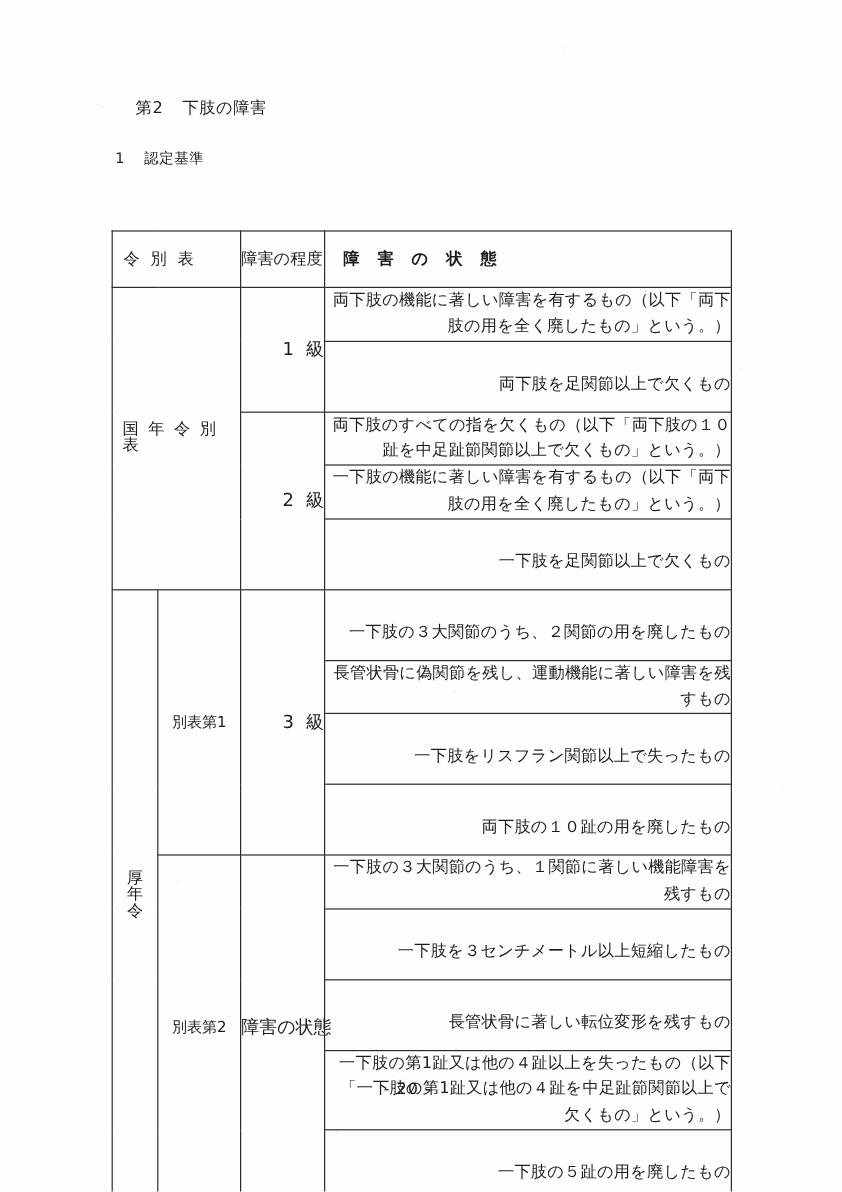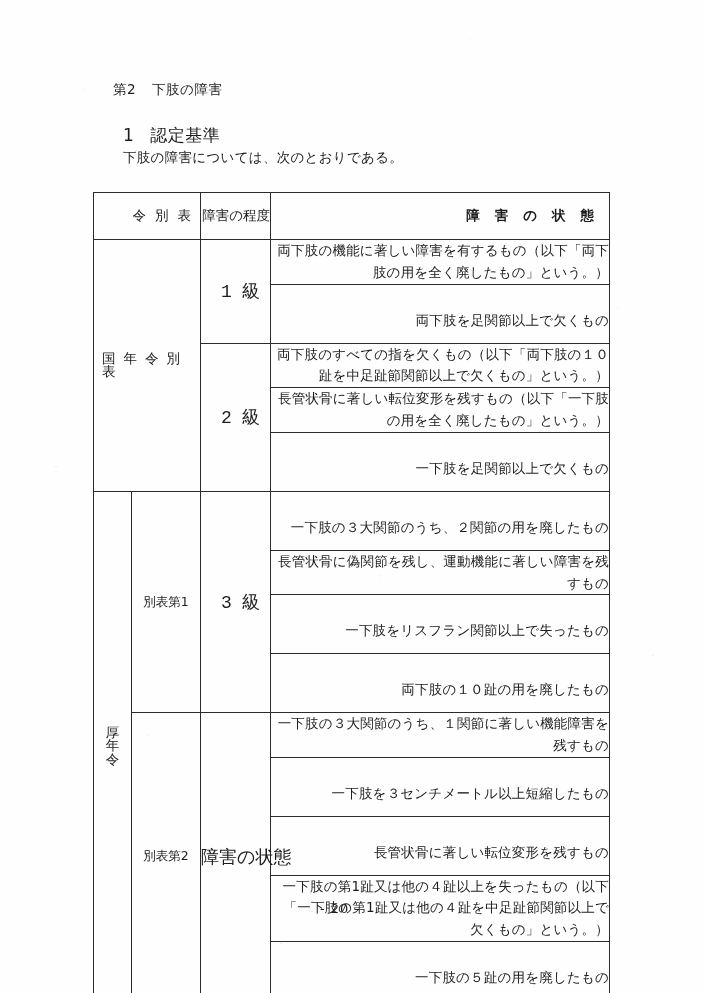--- a/index.html
+++ b/index.html
@@ -52,24 +52,23 @@
     font-size: 13.5px;
     letter-spacing: .5px;
     white-space: nowrap;
   }
   .heading-1 .num { margin-right: 16px; }
 
   .heading-2 {
     position: absolute;
     left: 96px;
     top: 124px;
-    font-size: 17px;
+    font-size: 12px;
     letter-spacing: .5px;
     white-space: nowrap;
-    margin-left: 27px;
   }
   .heading-2 .num { margin-right: 16px; }
 
   .lead-text {
     position: absolute;
     left: 123px;
     top: 149px;
     font-size: 13.5px;
     letter-spacing: .3px;
     white-space: nowrap;
@@ -90,21 +89,21 @@
     color: #1c1c1c;
   }
   table.grid td {
     border: 1px solid #2b2b2b;
     padding: 0;
     vertical-align: middle;
   }
 
   
   .hdr {
-    text-align: right;
+    text-align: left;
     height: 46px;
     font-size: 13.5px;
     margin-top: 17px;
   }
   .spread-3 { letter-spacing: 9px; padding-left: 9px; }
   .spread-wide { letter-spacing: 15px; padding-left: 15px; font-weight: bold; }
 
   
   .vlabel {
     text-align: left;
@@ -121,24 +120,23 @@
     display: flex;
     flex-direction: column;
     justify-content: space-around;
     align-items: center;
     height: 100%;
     font-size: 13.5px;
   }
   .vstack span { display: block; line-height: 1; }
 
   .grade {
-    text-align: center;
-    font-size: 18px;
-    white-space: nowrap;
-    font-family: Liberation Mono, monospace;
+    text-align: right;
+    font-size: 15px;
+    white-space: nowrap;
   }
   .grade .gap { letter-spacing: 10px; padding-left: 10px; }
 
   .subtbl {
     text-align: center;
     font-size: 12.5px;
     white-space: nowrap;
   }
 
   
@@ -170,21 +168,20 @@
   <div class="grain"></div>
 
   <div class="heading-1">
     <span class="num">第2</span><span>下肢の障害</span>
   </div>
 
   <div class="heading-2">
     <span class="num">1</span><span>認定基準</span>
   </div>
 
-  <div class="lead-text">下肢の障害については、次のとおりである。</div>
 
   <div class="tbl-wrap">
     <table class="grid">
       <colgroup>
         <col style="width:38px">
         <col style="width:69px">
         <col style="width:70px">
         <col style="width:339px">
       </colgroup>
       <tbody>
@@ -223,21 +220,21 @@
           <td class="grade" rowspan="3">
             <span class="gap">2</span><span>級</span>
           </td>
           <td class="desc">
             <span>両下肢のすべての指を欠くもの（以下「両下肢の１０趾を中足趾節関節以上で欠くもの」という。）</span>
           </td>
         </tr>
 
         <tr>
           <td class="desc">
-            <span>長管状骨に著しい転位変形を残すもの（以下「一下肢の用を全く廃したもの」という。）</span>
+            <span>一下肢の機能に著しい障害を有するもの（以下「両下肢の用を全く廃したもの」という。）</span>
           </td>
         </tr>
 
         <tr>
           <td class="desc one">
             <span>一下肢を足関節以上で欠くもの</span>
           </td>
         </tr>
 
         <tr>

